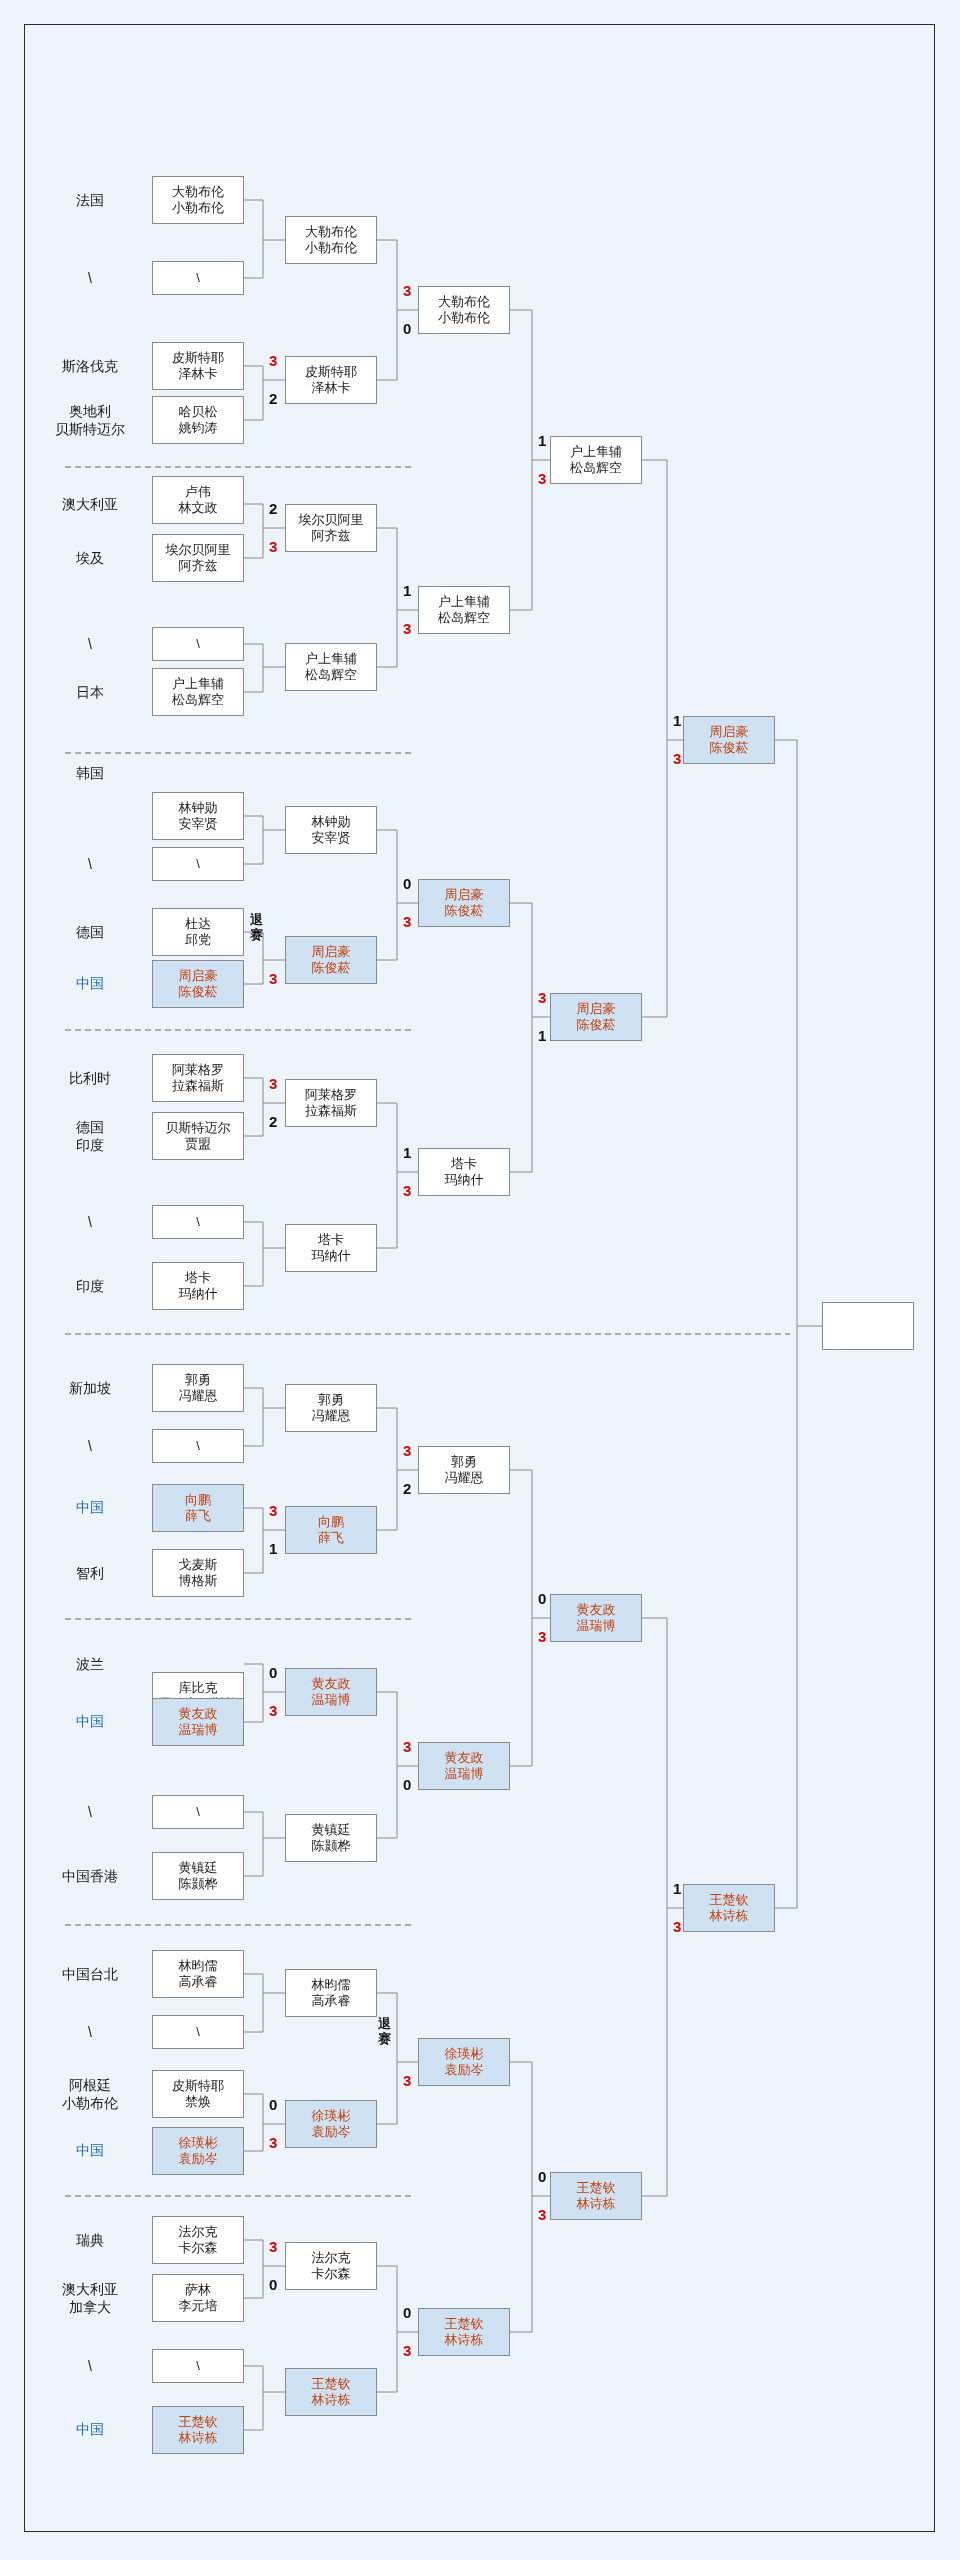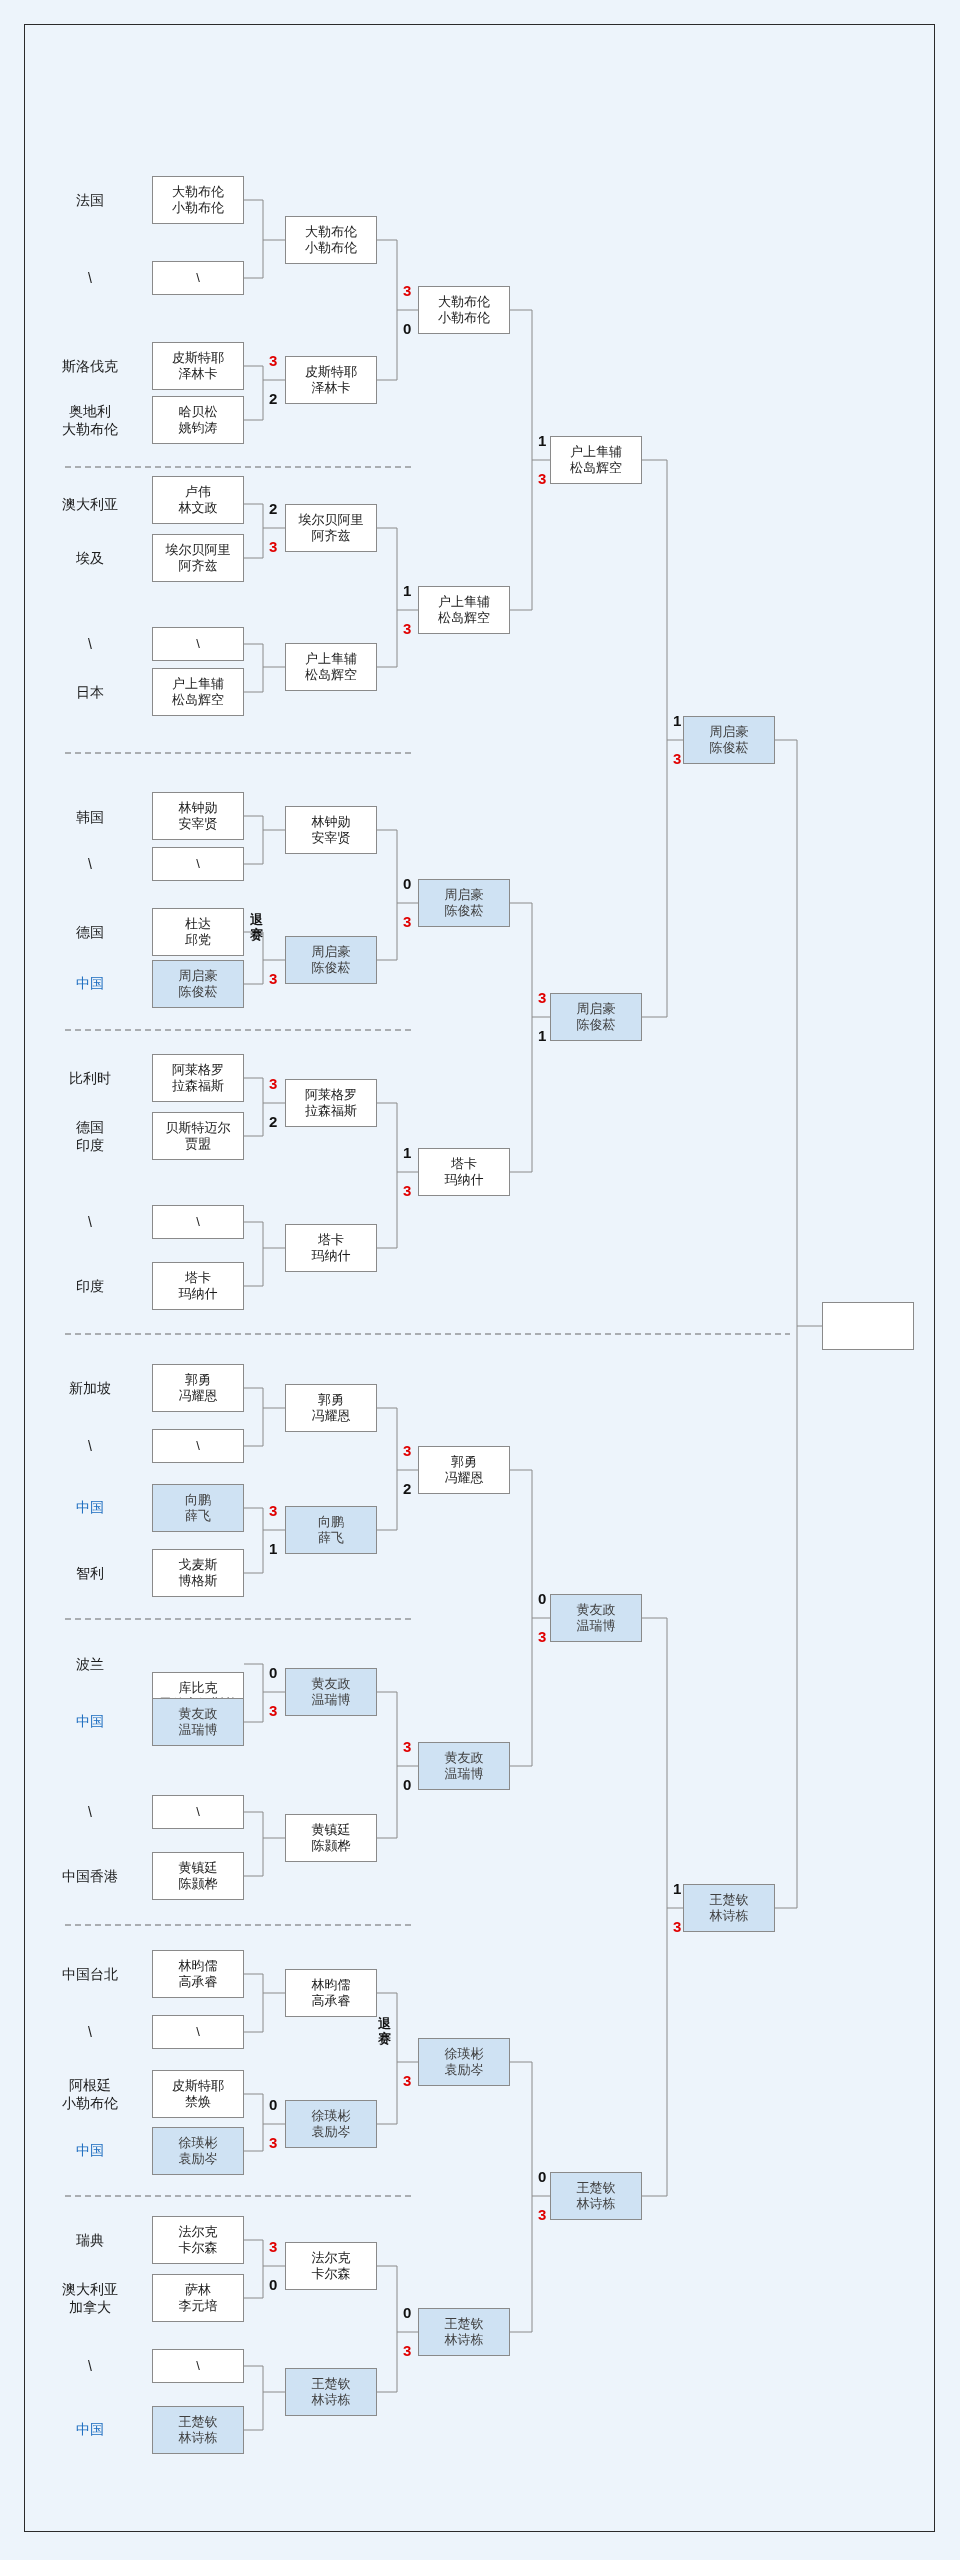--- a/index.html
+++ b/index.html
@@ -3,21 +3,21 @@
 <meta charset="utf-8">
 <style>
   html,body{margin:0;padding:0;}
   body{width:960px;height:2560px;background:#edf4fb;font-family:"Liberation Sans",sans-serif;}
   #stage{position:relative;width:960px;height:2560px;overflow:hidden;}
   .frame{position:absolute;left:24px;top:24px;width:911px;height:2508px;border:1px solid #2b2b2b;box-sizing:border-box;}
   .titlebar{position:absolute;left:24px;top:24px;width:911px;height:82px;box-sizing:border-box;border:1px solid #2b2b2b;display:flex;align-items:center;justify-content:center;font-family:"Liberation Serif",serif;font-size:36px;letter-spacing:10px;color:#111;}
   svg.wires{position:absolute;left:0;top:0;}
   .box{position:absolute;left:152px;width:92px;height:48px;box-sizing:border-box;background:#fff;border:1px solid #8a8a8a;display:flex;align-items:center;justify-content:center;text-align:center;white-space:pre-line;font-size:13px;line-height:16px;color:#1a1a1a;}
   .box.bye{height:34px;}
-  .box.hl{background:#cfe2f3;color:#404040;}
+  .box.hl{background:#cfe2f3;color:#c2410c;}
   .c2{left:285px;} .c3{left:418px;} .c4{left:550px;} .c5{left:683px;} .cf{left:822px;}
   .country{position:absolute;left:35px;width:110px;text-align:center;white-space:pre-line;font-size:14px;line-height:18px;color:#1a1a1a;}
   .country.cn{color:#1a6bbf;font-family:Liberation Serif, serif;}
   .score{position:absolute;font-size:15px;font-weight:bold;color:#111;}
   .score.win{color:#e00000;}
   .retired{position:absolute;font-size:13px;font-weight:bold;white-space:pre-line;line-height:15px;color:#111;text-align:center;}
 </style>
 </head>
 <body>
 
@@ -66,26 +66,26 @@
       <path d="M65 1619 H412"></path>
       <path d="M65 1925 H412"></path>
       <path d="M65 2196 H412"></path>
     </g>
   </svg>
 
   <div class="country" style="top:191px">法国</div>
   <div class="country" style="top:269px">\</div>
   <div class="country" style="top:357px">斯洛伐克</div>
   <div class="country" style="top:402px">奥地利
-大勒布伦</div>
+贝斯特迈尔</div>
   <div class="country" style="top:495px">澳大利亚</div>
   <div class="country" style="top:549px">埃及</div>
   <div class="country" style="top:635px">\</div>
   <div class="country" style="top:683px">日本</div>
-  <div class="country" style="top:808px">韩国</div>
+  <div class="country" style="top:764px">韩国</div>
   <div class="country" style="top:855px">\</div>
   <div class="country" style="top:923px">德国</div>
   <div class="country cn" style="top:975px">中国</div>
   <div class="country" style="top:1069px">比利时</div>
   <div class="country" style="top:1118px">德国
 印度</div>
   <div class="country" style="top:1213px">\</div>
   <div class="country" style="top:1277px">印度</div>
   <div class="country" style="top:1379px">新加坡</div>
   <div class="country" style="top:1437px">\</div>

